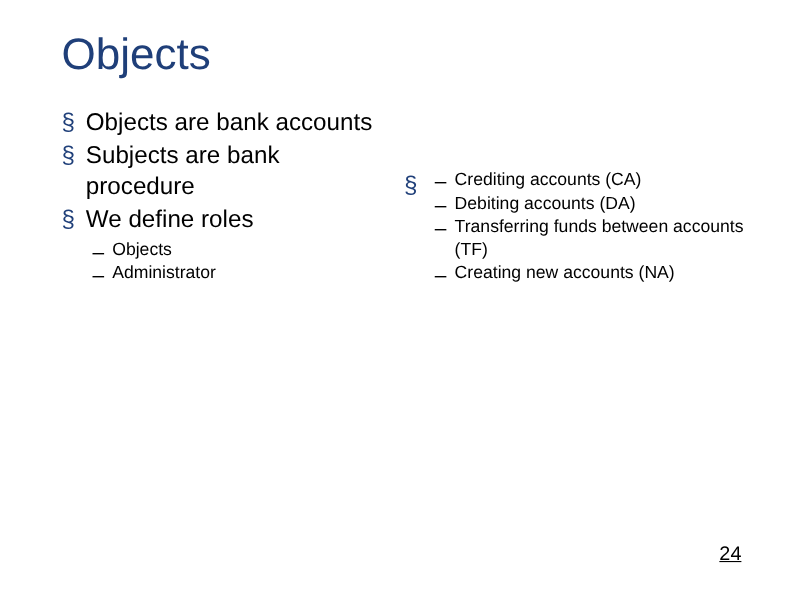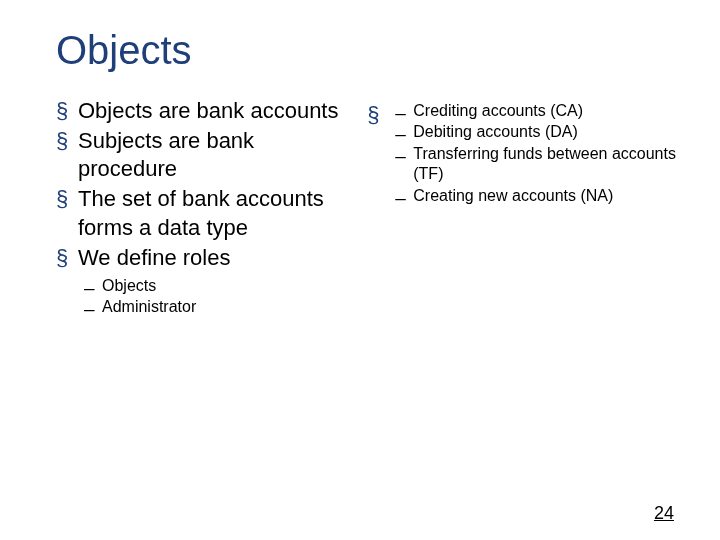--- a/index.html
+++ b/index.html
@@ -21,20 +21,21 @@
   }
   .title {
     font-size: 40px;
     color: #1f3f79;
     margin: 0 0 24px 0;
     font-weight: normal;
   }
   .cols {
     display: flex;
     gap: 18px;
+    align-items: flex-end;
   }
   .col {
     flex: 1;
   }
   .col-left { flex: 0 0 47%; }
   .col-right { flex: 0 0 50%; }
   ul.top {
     list-style: none;
     margin: 0;
     padding: 0;
@@ -70,39 +71,38 @@
     content: "–";
     position: absolute;
     left: 0;
     top: 0;
     color: #000000;
     font-size: 19px;
   }
   .pagenum {
     position: absolute;
     right: 46px;
-    bottom: 16px;
+    bottom: 26px;
     font-size: 18px;
     color: #000000;
     text-decoration: underline;
   }
 </style>
 </head>
 <body>
 
 <div class="slide">
   <h1 class="title">Objects</h1>
 
   <div class="cols">
 
     <div class="col col-left">
       <ul class="top">
         <li>Objects are bank accounts</li>
         <li>Subjects are bank procedure</li>
-        <li>The set of bank accounts forms a data type</li>
         <li>
           <span>We define roles</span>
           <ul class="sub">
             <li>Objects</li>
             <li>Administrator</li>
           </ul>
         </li>
       </ul>
     </div>
 

